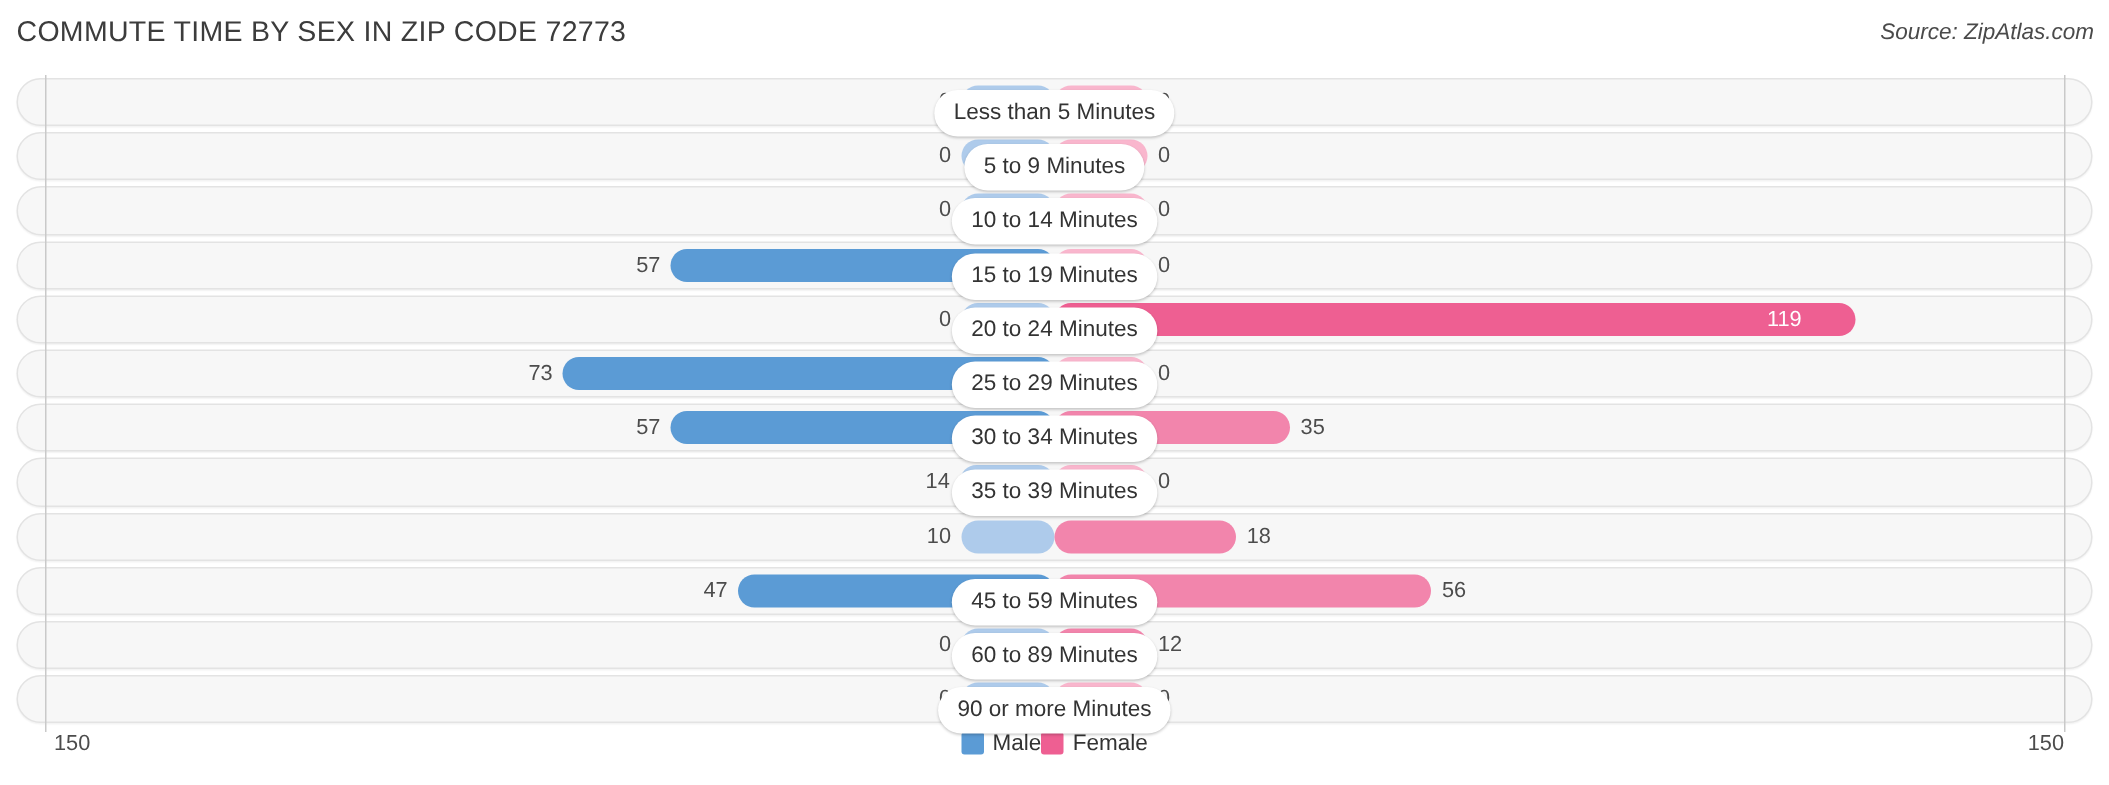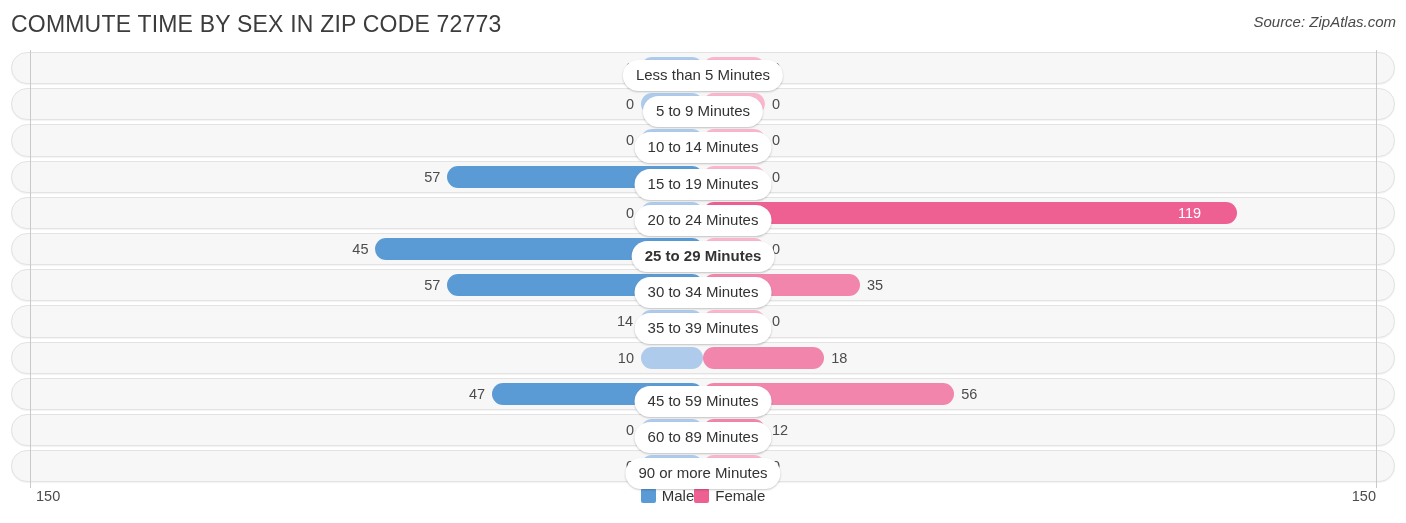--- a/index.html
+++ b/index.html
@@ -16,21 +16,21 @@
   }
 
   
   .header {
     position: absolute;
     top: 0; left: 0; right: 0; height: 46px;
   }
   .chart-title {
     position: absolute;
     left: 11px; top: 11px;
-    font-size: 23px;
+    font-size: 19px;
     letter-spacing: .2px;
     color: #3c3c3c;
     white-space: nowrap;
   }
   .source-note {
     position: absolute;
     right: 10px; top: 13px;
     font-size: 15px;
     font-style: italic;
     color: #4a4a4a;
@@ -204,24 +204,24 @@
         <div class="bar-val" style="right: 772px;">0</div>
         <div class="bar female" style="left: 703px; width: 533.913px; background: rgb(238, 95, 146);"></div>
         <div class="bar-val inside" style="left: 1178px;">119</div>
         <div class="center-pill" style="left: 703px;">20 to 24 Minutes</div>
       </div>
     </div>
     <div class="row">
       <div class="track"></div>
       <div class="bars">
         <div class="bar male" style="left: 375.473px; width: 327.527px; background: rgb(91, 155, 213);"></div>
-        <div class="bar-val" style="right: 1037.53px;">45</div>
-        <div class="bar female" style="left: 703px; width: 62px; background: rgb(249, 182, 205);"></div>
-        <div class="bar-val" style="left: 772px;">0</div>
-        <div class="center-pill" style="left: 703px; font-weight: bold;">25 to 29 Minutes</div>
+        <div class="bar-val" style="right: 1037.53px;">73</div>
+        <div class="bar female" style="left: 703px; width: 62px; background: rgb(249, 182, 205);"></div>
+        <div class="bar-val" style="left: 772px;">0</div>
+        <div class="center-pill" style="left: 703px;">25 to 29 Minutes</div>
       </div>
     </div>
     <div class="row">
       <div class="track"></div>
       <div class="bars">
         <div class="bar male" style="left: 447.26px; width: 255.74px; background: rgb(91, 155, 213);"></div>
         <div class="bar-val" style="right: 965.74px;">57</div>
         <div class="bar female" style="left: 703px; width: 157.033px; background: rgb(242, 133, 172);"></div>
         <div class="bar-val" style="left: 867.033px;">35</div>
         <div class="center-pill" style="left: 703px;">30 to 34 Minutes</div>

